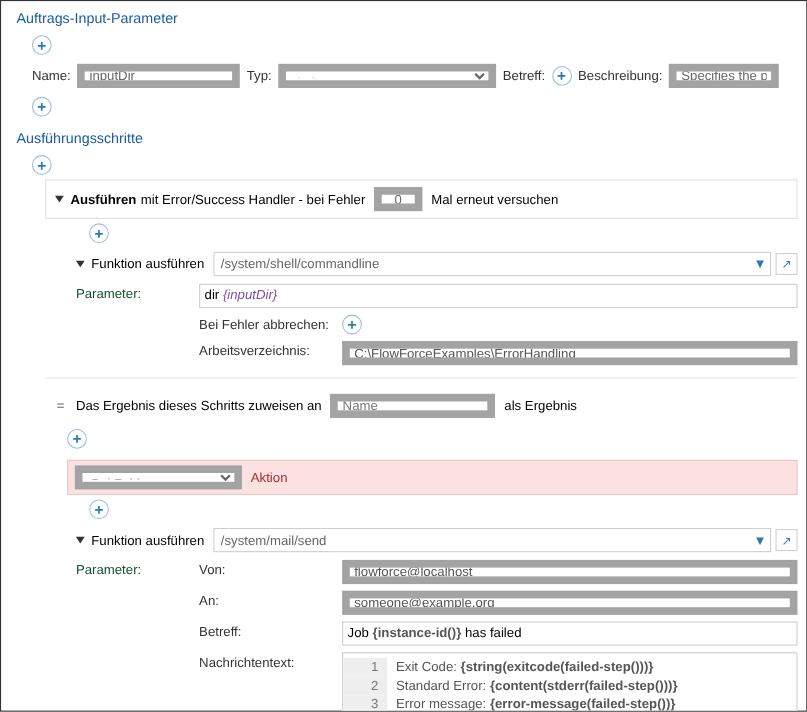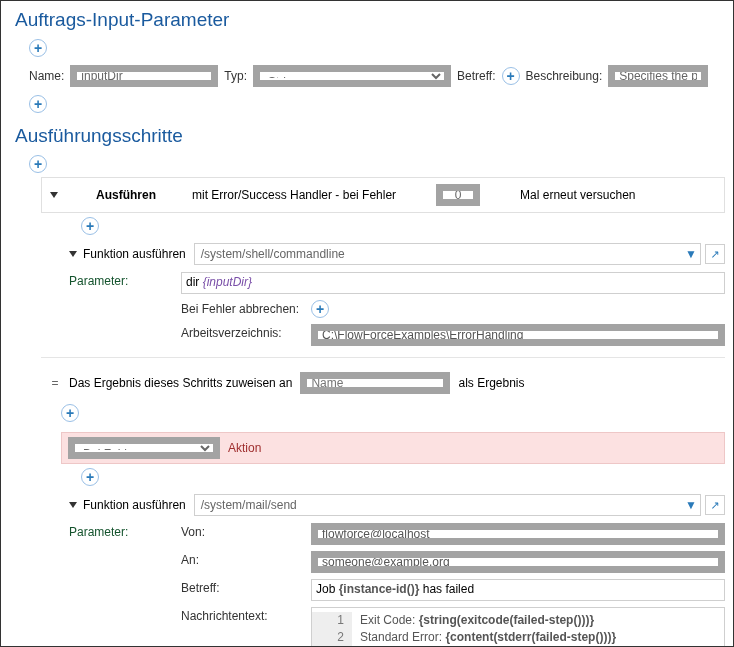--- a/index.html
+++ b/index.html
@@ -1,30 +1,30 @@
 <!DOCTYPE html>
 <html><head>
 <meta charset="utf-8">
 <style>
 * { box-sizing: border-box; margin: 0; padding: 0; font-family: "Segoe UI", Tahoma, sans-serif; font-size: 12px; }
 body { background: #fff; width: 734px; height: 647px; overflow: hidden; border: 1px solid #333; }
-.section-title { color: #1a5a9e; font-size: 19px; font-weight: 400; padding: 8px 0 4px 14px; }
+.section-title { color: #1a5a9e; font-size: 13px; font-weight: 400; padding: 8px 0 4px 14px; }
 .row { display: flex; align-items: center; gap: 6px; padding: 4px 0; }
 .indent-1 { padding-left: 28px; }
 .add-btn { width: 18px; height: 18px; border: 1px solid #9ac0e6; border-radius: 50%; background: #fff; color: #2a7ab9; display: inline-flex; align-items: center; justify-content: center; font-size: 14px; font-weight: bold; cursor: pointer; line-height: 1; padding: 0; }
 .label { color: #333; }
 .label-bold { font-weight: 600; }
 input[type="text"], select { border: 7px solid #a3a3a3; padding: 2px 4px; height: 22px; background: #fff; color: #666; font-size: 12px; }
 .name-input { width: 148px; }
 .type-select { width: 198px; }
 .desc-input { width: 100px; }
 .retry-input { width: 44px; text-align: center; color: #222; }
 .triangle { display: inline-block; width: 0; height: 0; border-left: 4px solid transparent; border-right: 4px solid transparent; border-top: 6px solid #333; margin-right: 6px; cursor: pointer; }
 .triangle-open { transform: rotate(0deg); }
-.execute-bar { background: #fff; border: 1px solid #e0e0e0; display: flex; align-items: center; padding: 6px 8px; margin-left: 40px; margin-right: 8px; gap: 32px; }
+.execute-bar { background: #fff; border: 1px solid #e0e0e0; display: flex; align-items: center; padding: 6px 8px; margin-left: 40px; margin-right: 8px; }
 .func-row { display: flex; align-items: center; padding: 4px 0 4px 68px; margin-right: 8px; }
 .func-select-wrap { flex: 1; display: flex; align-items: center; border: 1px solid #cfcfcf; height: 22px; margin-left: 8px; background: #fff; position: relative; gap: 40px; }
 .func-path { flex: 1; padding: 2px 6px; color: #666; }
 .dropdown-arrow { width: 18px; text-align: center; color: #2a7ab9; cursor: pointer; }
 .popout-btn { width: 20px; height: 20px; border: 1px solid #cfcfcf; background: #fff; color: #2a7ab9; margin-left: 4px; font-size: 11px; cursor: pointer; display: inline-flex; align-items: center; justify-content: center; }
 .param-row { display: flex; align-items: flex-start; padding: 3px 0 3px 68px; margin-right: 8px; }
 .param-label { width: 112px; color: #14532d; padding-top: 2px; }
 .param-key { width: 130px; color: #333; padding-top: 2px; }
 .param-val { flex: 1; }
 .param-val input { width: 100%; color: #555; }

